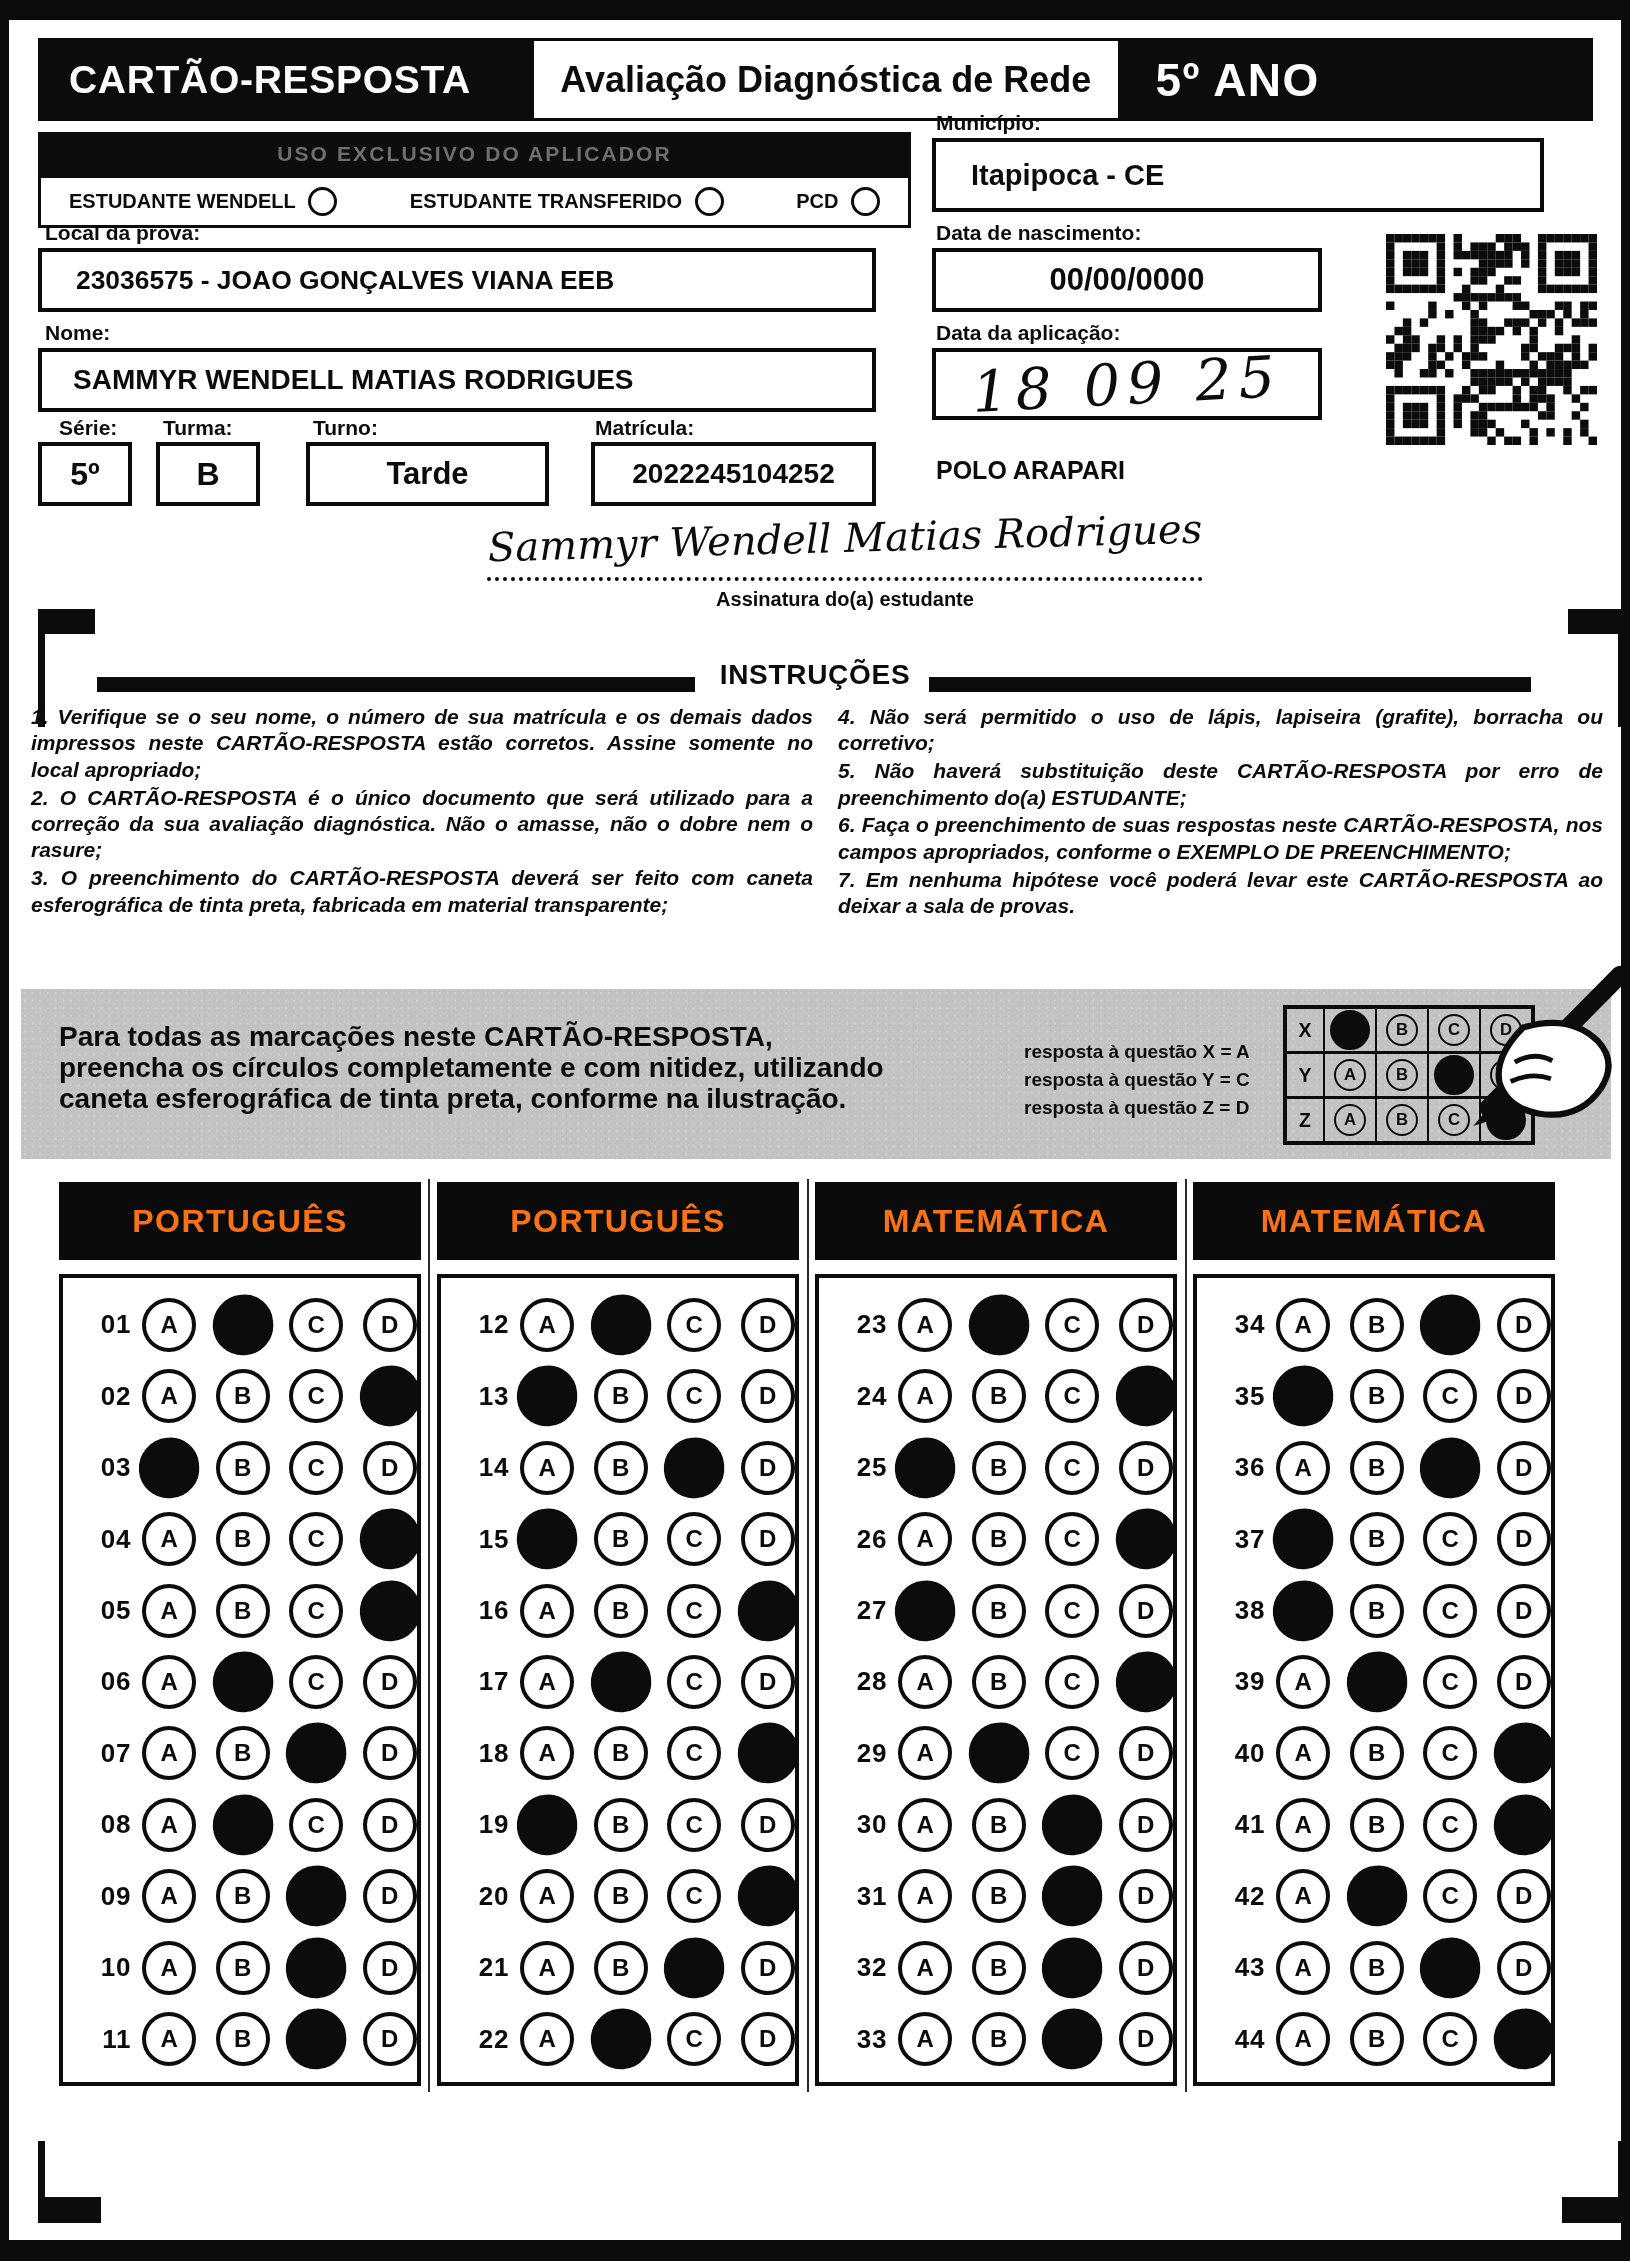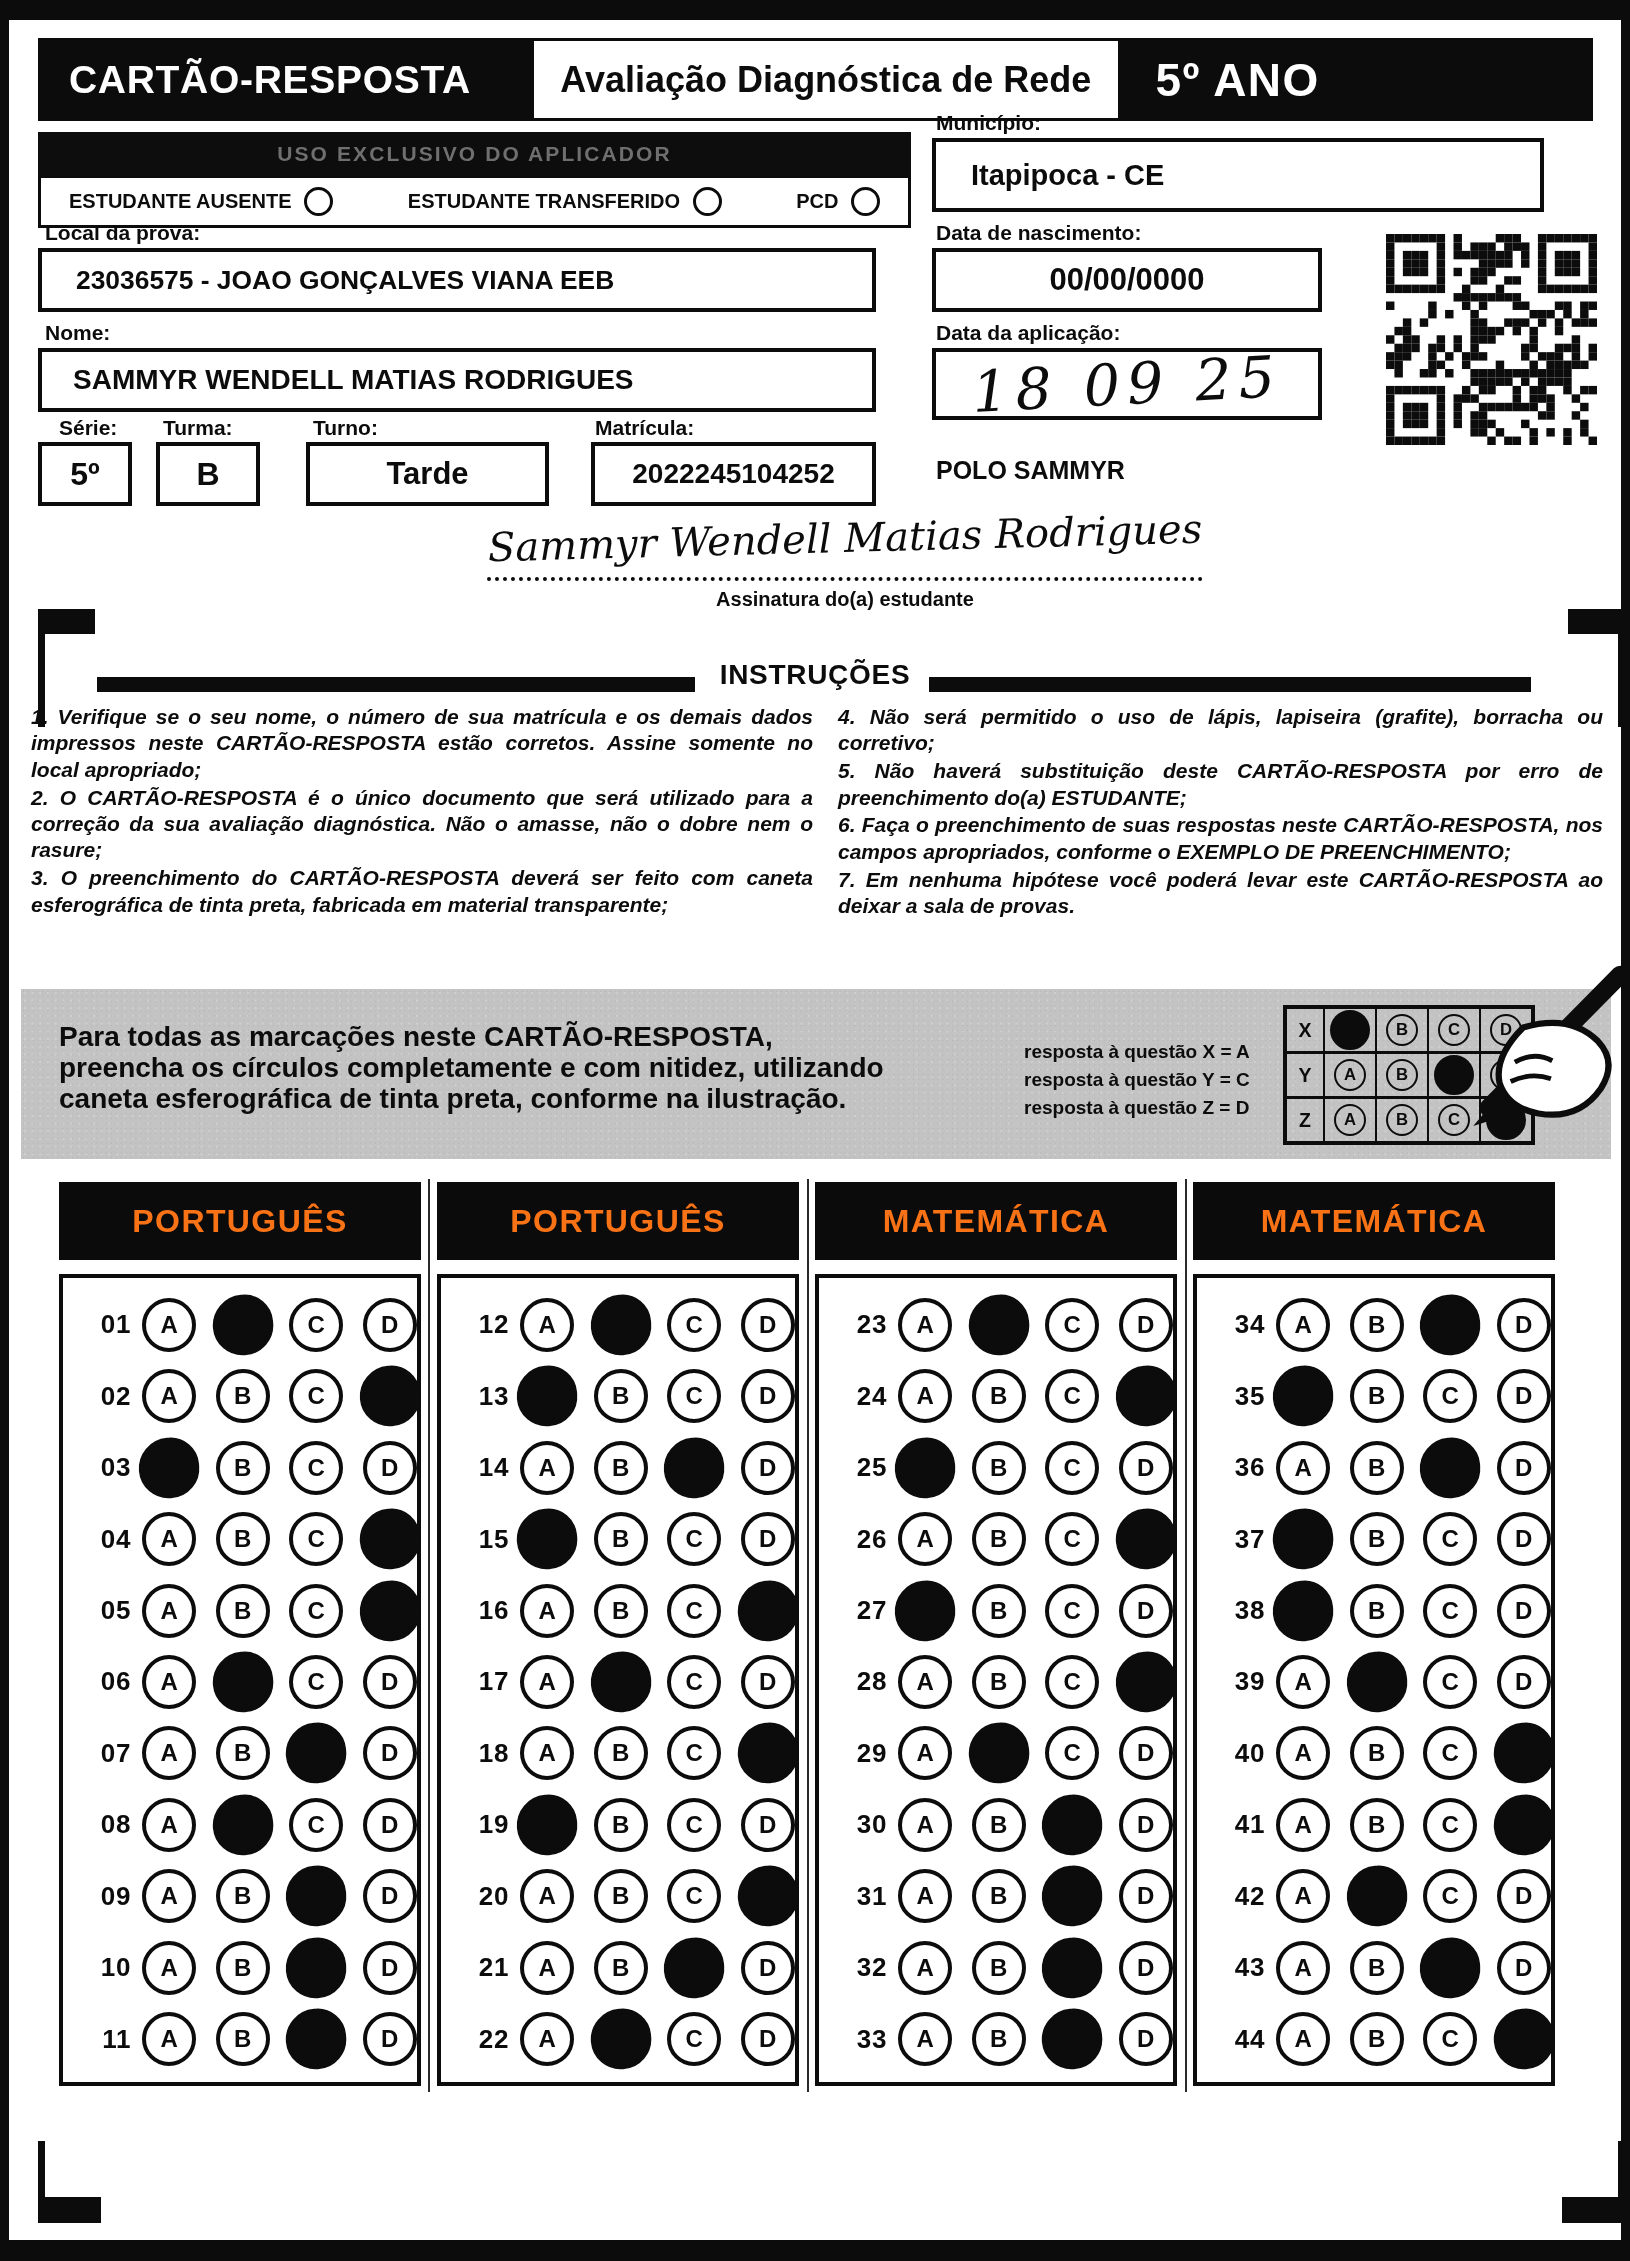--- a/index.html
+++ b/index.html
@@ -87,21 +87,21 @@
     <span class="header-title">CARTÃO-RESPOSTA</span>
     <span class="header-subtitle-box">
       <span class="header-subtitle">Avaliação Diagnóstica de Rede</span>
     </span>
     <span class="header-grade">5º ANO</span>
   </div>
 
   <div class="abs ap-bar">USO EXCLUSIVO DO APLICADOR</div>
   <div class="abs ap-row">
       <div class="ap-opt">
-        <span>ESTUDANTE AUSENTE</span>
+        <span>ESTUDANTE WENDELL</span>
         <span class="ap-circle"></span>
       </div>
       <div class="ap-opt">
         <span>ESTUDANTE TRANSFERIDO</span>
         <span class="ap-circle"></span>
       </div>
       <div class="ap-opt">
         <span>PCD</span>
         <span class="ap-circle"></span>
       </div>
@@ -142,21 +142,21 @@
   <div class="abs fbox" style="left:156px;top:442px;width:104px;height:64px;font-size:32px;justify-content:center;">
       <span>B</span>
     </div>
   <div class="abs fbox" style="left:306px;top:442px;width:243px;height:64px;font-size:31px;justify-content:center;">
       <span>Tarde</span>
     </div>
   <div class="abs fbox" style="left:591px;top:442px;width:285px;height:64px;font-size:28px;justify-content:center;">
       <span>2022245104252</span>
     </div>
 
-  <div class="abs polo">POLO SAMMYR</div>
+  <div class="abs polo">POLO ARAPARI</div>
 
   <div class="abs qr" id="qr"><svg width="211" height="211" viewBox="0 0 300 300">
         <rect x="0" y="0" width="12" height="12" fill="#0c0c0c"></rect>
         <rect x="12" y="0" width="12" height="12" fill="#0c0c0c"></rect>
         <rect x="24" y="0" width="12" height="12" fill="#0c0c0c"></rect>
         <rect x="36" y="0" width="12" height="12" fill="#0c0c0c"></rect>
         <rect x="48" y="0" width="12" height="12" fill="#0c0c0c"></rect>
         <rect x="60" y="0" width="12" height="12" fill="#0c0c0c"></rect>
         <rect x="72" y="0" width="12" height="12" fill="#0c0c0c"></rect>
         <rect x="96" y="0" width="12" height="12" fill="#0c0c0c"></rect>

